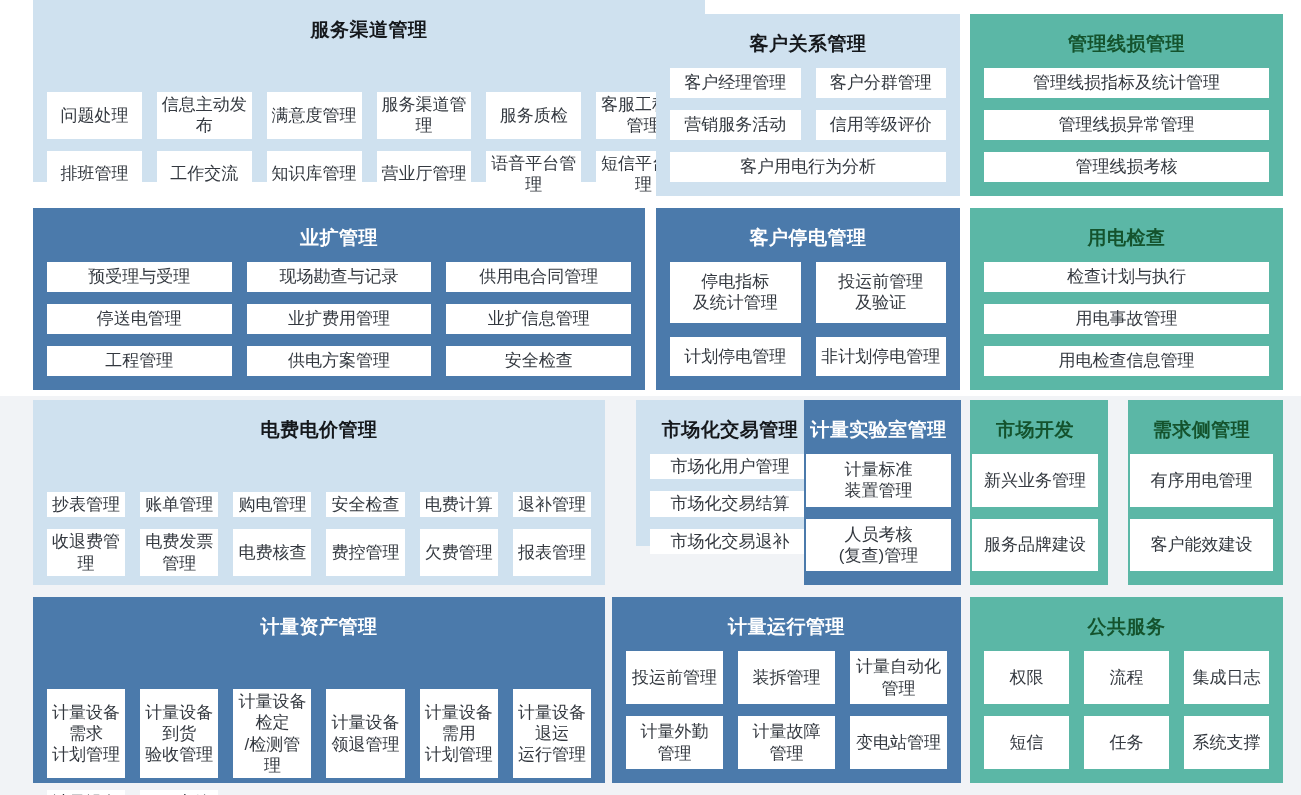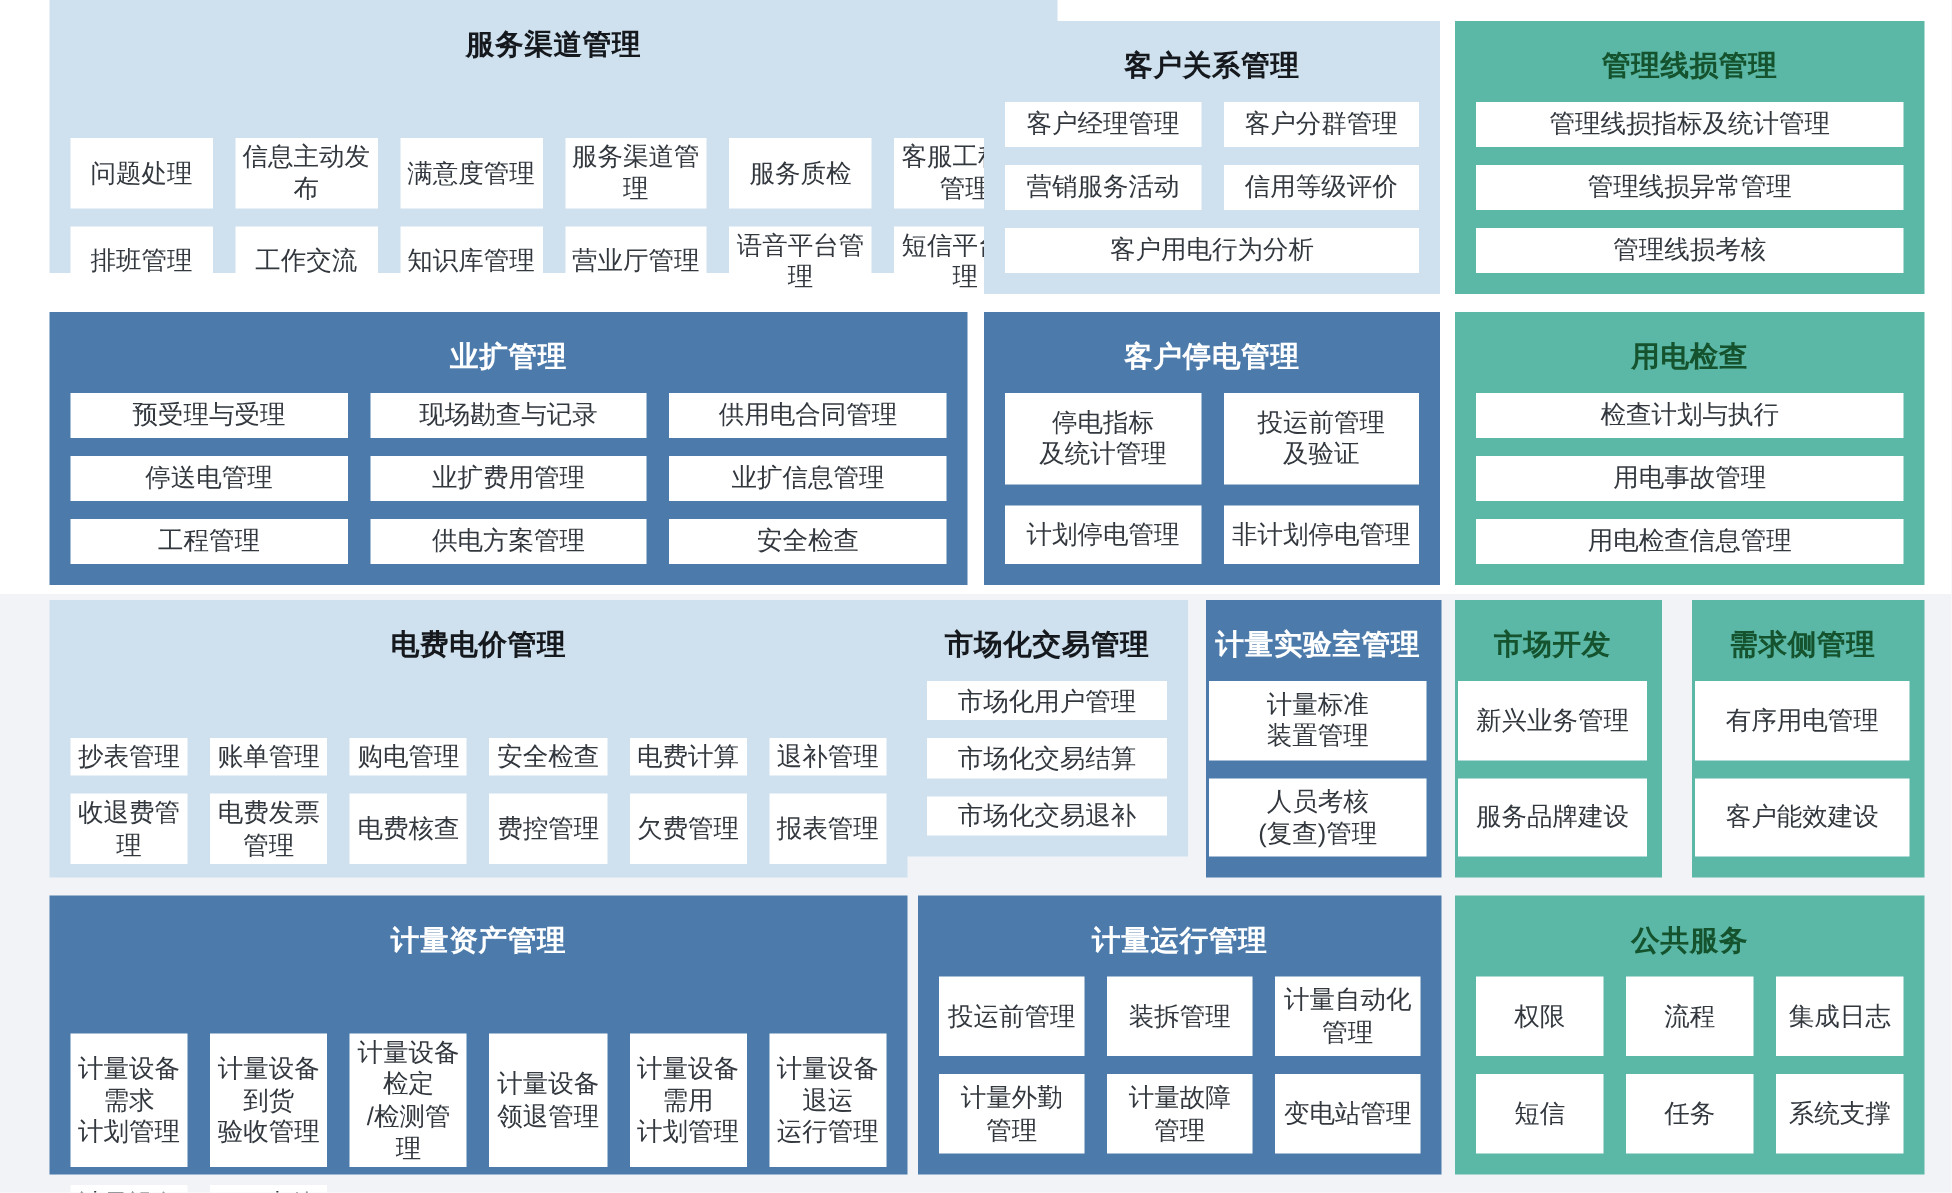--- a/index.html
+++ b/index.html
@@ -45,21 +45,21 @@
   .theme-teal .panel-title{color:#14532d;}
 
   
   .pos-0 {left:33px;  top:0;  width:672px; height:182px;}
   .pos-1 {left:656px; top:14px;  width:304px; height:182px;}
   .pos-2 {left:970px; top:14px;  width:313px; height:182px;}
   .pos-3 {left:33px;  top:208px; width:612px; height:182px;}
   .pos-4 {left:656px; top:208px; width:304px; height:182px;}
   .pos-5 {left:970px; top:208px; width:313px; height:182px;}
   .pos-6 {left:33px;  top:400px; width:572px; height:185px;}
-  .pos-7 {left:604px; top:400px; width:188px; height:171px;justify-content:center;}
+  .pos-7 {left:636px; top:400px; width:188px; height:146px;}
   .pos-8 {left:804px; top:400px; width:157px; height:185px;}
   .pos-9 {left:970px; top:400px; width:138px; height:185px;}
   .pos-10{left:1128px;top:400px; width:155px; height:185px;}
   .pos-11{left:33px;  top:597px; width:572px; height:186px;}
   .pos-12{left:612px; top:597px; width:349px; height:186px;}
   .pos-13{left:970px; top:597px; width:313px; height:186px;}
 
   .pos-8,.pos-9,.pos-10{padding-left:2px;padding-right:10px;}
   .pos-4 .chips{gap:14px 15px;}
 </style>

